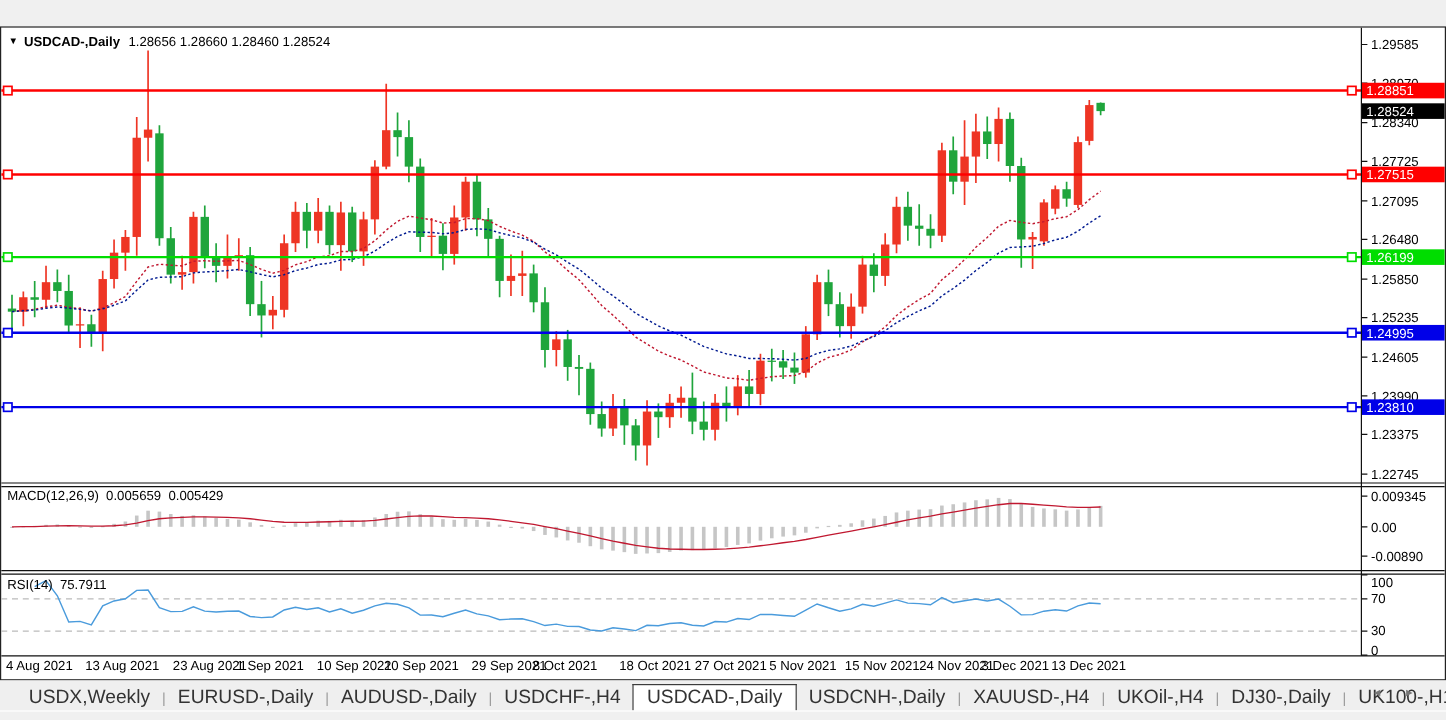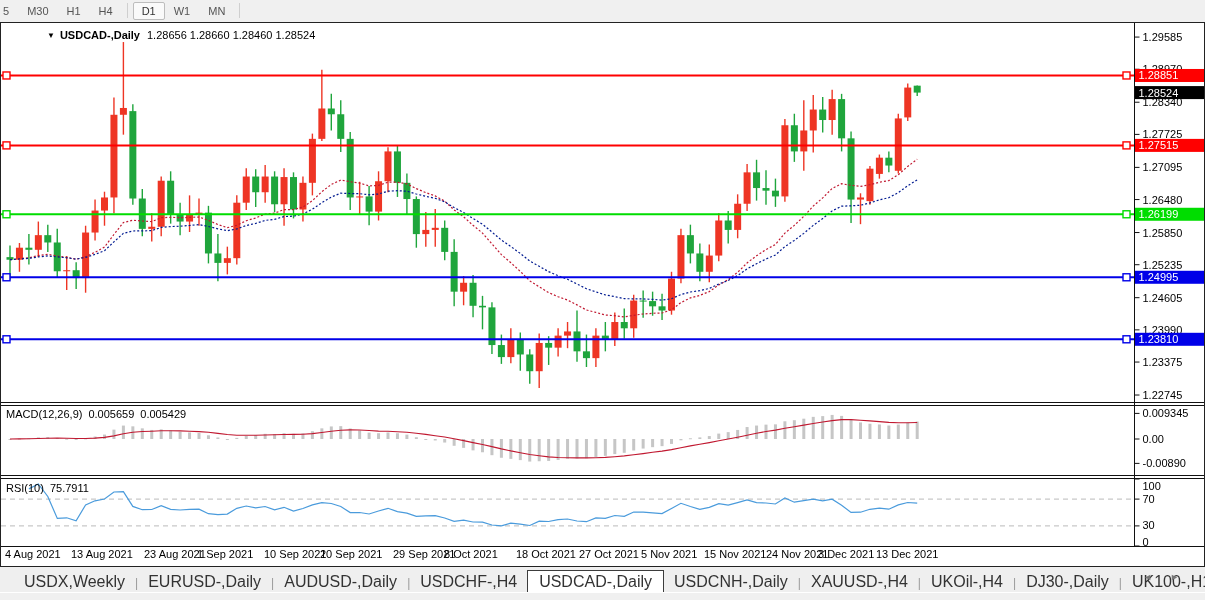--- a/index.html
+++ b/index.html
@@ -7,44 +7,41 @@
           font-family:"Liberation Sans","DejaVu Sans",sans-serif;-webkit-font-smoothing:none;}
   
   .toolbar{position:absolute;left:0;top:0;width:1205px;height:22px;background:#f0f0f0;}
   .tfwrap{position:absolute;left:-6px;top:1px;white-space:nowrap;}
   .tf{display:inline-block;padding:3px 9px;font-size:11px;color:#555;vertical-align:middle;}
   .tf.active{background:#fafafa;border:1px solid #bdbdbd;border-radius:2px;padding:2px 8px;color:#333;}
   .tfsep{display:inline-block;width:1px;height:15px;background:#cfcfcf;margin:0 5px;vertical-align:middle;}
   
   .chartwin{position:absolute;left:0;top:22px;width:1203px;height:543px;background:#ffffff;border:1px solid #222;}
   .chartwin svg{position:absolute;left:0;top:0;}
-  .chart-title{position:absolute;left:6px;top:6px;font-size:11px;color:#000;white-space:nowrap;z-index:5;margin-left:40px;}
+  .chart-title{position:absolute;left:6px;top:6px;font-size:11px;color:#000;white-space:nowrap;z-index:5;}
   .chart-title .tri{font-size:8px;vertical-align:1px;margin-right:5px;}
   .chart-title b{font-weight:700;}
   .ohlcnum{margin-left:7px;}
   .pane-label{position:absolute;left:5px;font-size:11px;color:#000;z-index:5;white-space:nowrap;}
   .pane-label span{margin-right:6px;}
   
   .tabbar{position:absolute;left:0;top:567px;width:1205px;height:25px;background:#efefef;}
   .tabs{position:absolute;left:14px;top:3px;white-space:nowrap;}
   .tab{display:inline-block;padding:3px 10px;font-size:16px;color:#333;}
   .tab.active{background:#ffffff;border:1px solid #3c3c3c;border-bottom:1px solid #fff;padding:2px 11px;}
   .tabsep{color:#9a9a9a;font-size:12px;}
   .tabscroll{position:absolute;right:8px;top:5px;color:#777;font-size:9px;letter-spacing:18px;}
   .statusbar{position:absolute;left:0;top:592px;width:1205px;height:8px;background:#f0f0f0;border-top:1px solid #ffffff;}
   text{font-family:"Liberation Sans","DejaVu Sans",sans-serif;}
 </style>
 </head>
 <body>
 
 <div class="screen">
 
-  <div class="toolbar">
-    <div class="tfwrap" id="tfwrap"><span class="tf">5</span><span class="tf">M30</span><span class="tf">H1</span><span class="tf">H4</span><span class="tfsep"></span><span class="tf active">D1</span><span class="tf">W1</span><span class="tf">MN</span><span class="tfsep"></span></div>
-  </div>
 
   <div class="chartwin">
     <svg id="chart-svg" width="1203" height="541">
         <line x1="9" y1="222.61527581329514" x2="9" y2="256.6322489391789" stroke="#1fa53c" stroke-width="1.4"></line>
         <rect x="5.5" y="234.12871287128655" width="7" height="2.6166902404523285" fill="#1fa53c"></rect>
         <line x1="18.45" y1="219.9985855728428" x2="18.45" y2="248.78217821782192" stroke="#ee3524" stroke-width="1.4"></line>
         <rect x="14.95" y="224.708628005657" width="7" height="12.036775106081876" fill="#ee3524"></rect>
         <line x1="27.9" y1="211.10183875530373" x2="27.9" y2="241.45544554455424" stroke="#1fa53c" stroke-width="1.4"></line>
         <rect x="24.4" y="224.708628005657" width="7" height="2.0933521923618628" fill="#1fa53c"></rect>
         <line x1="37.349999999999994" y1="198.5417256011314" x2="37.349999999999994" y2="234.12871287128655" stroke="#ee3524" stroke-width="1.4"></line>
@@ -431,21 +428,21 @@
       <span>1.28660</span>
       <span>1.28460</span>
       <span>1.28524</span>
     </div>
 
     <div class="pane-label" style="top:385px;text-align:right;">
       <span>MACD(12,26,9)</span><span>0.005659</span><span>0.005429</span>
     </div>
 
     <div class="pane-label" style="top:459px;">
-      <span>RSI(10)</span><span>75.7911</span>
+      <span>RSI(14)</span><span>75.7911</span>
     </div>
   </div>
 
   <div class="tabbar">
     <div class="tabs" id="tabs"><span class="tab">USDX,Weekly</span><span class="tabsep">|</span><span class="tab">EURUSD-,Daily</span><span class="tabsep">|</span><span class="tab">AUDUSD-,Daily</span><span class="tabsep">|</span><span class="tab">USDCHF-,H4</span><span class="tab active">USDCAD-,Daily</span><span class="tab">USDCNH-,Daily</span><span class="tabsep">|</span><span class="tab">XAUUSD-,H4</span><span class="tabsep">|</span><span class="tab">UKOil-,H4</span><span class="tabsep">|</span><span class="tab">DJ30-,Daily</span><span class="tabsep">|</span><span class="tab">UK100-,H1</span></div>
     <div class="tabscroll"><span id="scrL">◄</span><span id="scrR">►</span></div>
   </div>
 
   <div class="statusbar"></div>
 </div>

